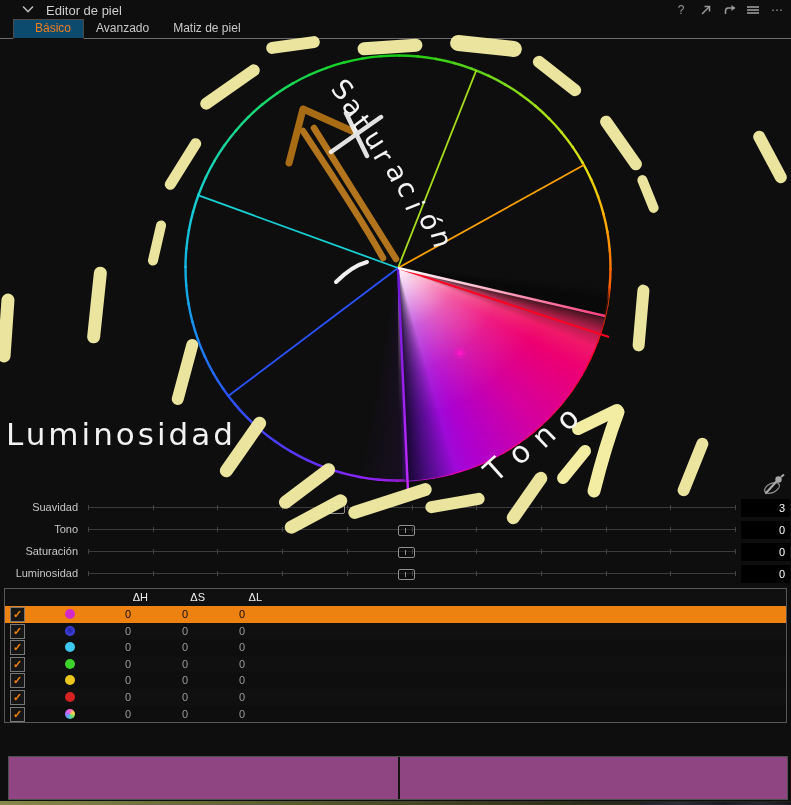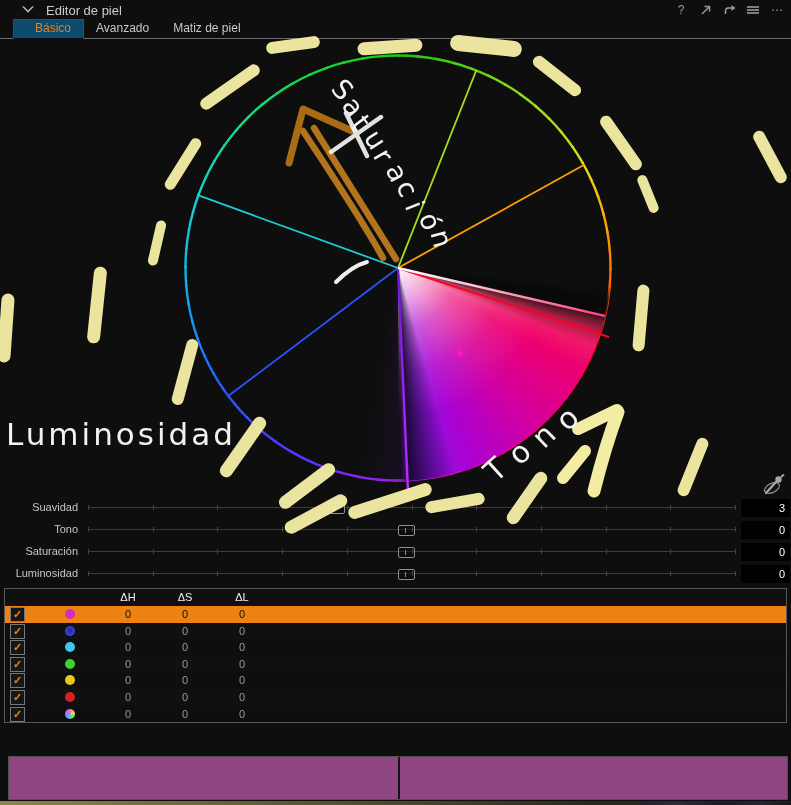--- a/index.html
+++ b/index.html
@@ -43,21 +43,21 @@
   .strack .line{position:absolute;left:0;top:0;width:100%;height:1px;background:#3c3c3c;}
   .tick{position:absolute;top:-2px;width:1px;height:5px;background:#424242;}
   .shandle{position:absolute;top:-4px;width:15px;height:9px;margin-left:-7px;border:1px solid #8f8f8f;border-radius:2px;background:rgba(10,10,10,0.45);}
   .shandle:after{content:"";position:absolute;left:6px;top:2px;width:1px;height:5px;background:#8f8f8f;}
   .sval{position:absolute;left:741px;top:0;width:49px;height:18px;background:#000;color:#fff;font-size:11px;line-height:18px;text-align:right;padding-right:5px;box-sizing:border-box;}
   .picker{position:absolute;left:758px;top:474px;width:30px;height:24px;z-index:6;}
 
   
   .ctable{position:absolute;left:4px;top:588px;width:783px;height:135px;border:1px solid #585858;background:#101010;box-sizing:border-box;z-index:5;}
   .thead{position:relative;height:17px;font-size:11px;color:#f0f0f0;}
-  .thead .col{position:absolute;top:2px;width:40px;text-align:center;}
+  .thead .col{position:absolute;top:2px;width:40px;text-align:right;}
   .trow{position:relative;height:16.6px;font-size:11px;color:#9a9a9a;background:#101010;}
   .trow.alt{background:#0e0e0e;}
   .trow.sel{background:#ee8211;color:#0a0a0a;}
   .cb{position:absolute;left:5px;top:1px;width:13px;height:13px;border:1px solid #787878;background:#161616;color:#ee8211;font-size:11px;line-height:13px;text-align:center;font-weight:bold;}
   .dot{position:absolute;left:60px;top:3px;width:10px;height:10px;border-radius:50%;}
   .tval{position:absolute;top:2px;width:40px;text-align:center;}
 
   
   .rangeRow{position:absolute;left:8px;top:735px;height:14px;display:flex;align-items:center;gap:8px;z-index:5;}
   .cb2{width:12px;height:12px;border:1px solid #6b6b6b;background:#121212;}

